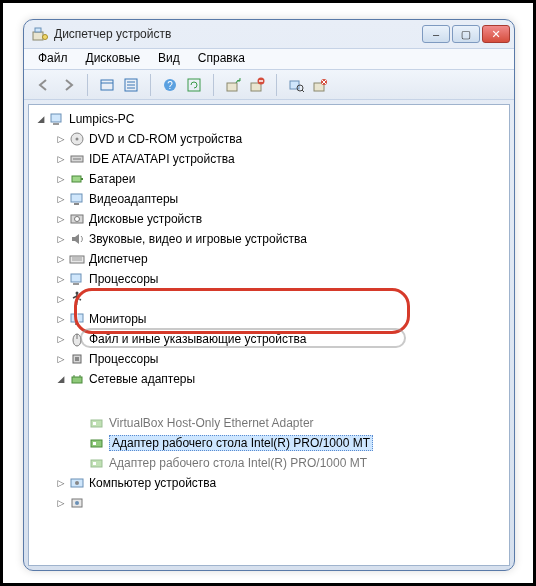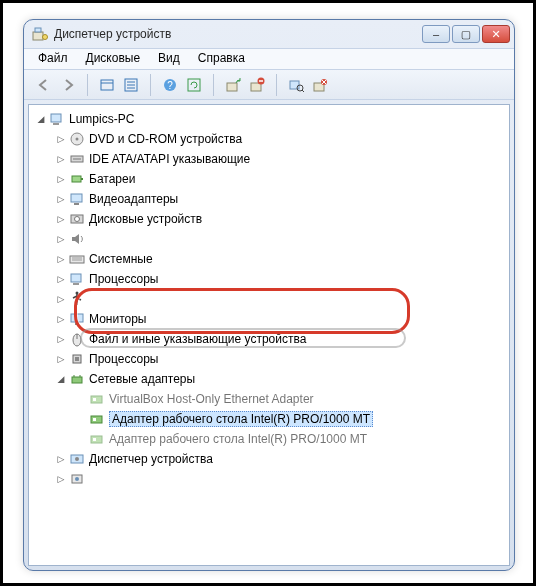--- a/index.html
+++ b/index.html
@@ -91,21 +91,21 @@
   margin-right: 2px; color: #5a5a5a;
   font-size: 9px;
 }
 .node-icon { width: 16px; height: 16px; margin-right: 4px; display: inline-flex; align-items:center; justify-content:center;}
 .label { }
 .row.selected .label {
   background: #cde6ff;
   border: 1px dotted #5a8bd0;
   padding: 0 2px;
 }
-.children { padding-left: 20px; }
+.children { padding-left: 20px; margin-top: 24px; }
 .root-children { padding-left: 20px; }
 
 .highlight-pill {
   position: absolute;
   border: 3px solid #d63a2a;
   border-radius: 18px;
   pointer-events: none;
   box-shadow: 0 0 0 1px rgba(255,255,255,.6) inset;
 }
 .secondary-pill {
@@ -257,21 +257,21 @@
             <span class="label">DVD и CD-ROM устройства</span>
           </div>
           <div class="row">
             <span class="expander">▷</span>
             <span class="node-icon">
               <svg width="16" height="16">
                 <rect x="2" y="5" width="12" height="6" fill="#d8d8d8" stroke="#777"></rect>
                 <line x1="4" y1="8" x2="12" y2="8" stroke="#777"></line>
               </svg>
             </span>
-            <span class="label">IDE ATA/ATAPI указывающие</span>
+            <span class="label">IDE ATA/ATAPI устройства</span>
           </div>
           <div class="row">
             <span class="expander">▷</span>
             <span class="node-icon">
               <svg width="16" height="16">
                 <rect x="3" y="5" width="9" height="6" fill="#9fd68a" stroke="#4a8a3a"></rect>
                 <rect x="12" y="7" width="2" height="2" fill="#4a8a3a"></rect>
               </svg>
             </span>
             <span class="label">Батареи</span>
@@ -297,31 +297,32 @@
             <span class="label">Дисковые устройств</span>
           </div>
           <div class="row">
             <span class="expander">▷</span>
             <span class="node-icon">
               <svg width="16" height="16">
                 <path d="M3 6 L6 6 L10 3 L10 13 L6 10 L3 10 Z" fill="#888"></path>
                 <path d="M12 5 A4 4 0 0 1 12 11" fill="none" stroke="#888"></path>
               </svg>
             </span>
+            <span class="label">Звуковые, видео и игровые устройства</span>
           </div>
           <div class="row">
             <span class="expander">▷</span>
             <span class="node-icon">
               <svg width="16" height="16">
                 <rect x="1" y="5" width="14" height="7" fill="#e8e8e8" stroke="#777"></rect>
                 <line x1="3" y1="7" x2="13" y2="7" stroke="#999"></line>
                 <line x1="3" y1="9" x2="13" y2="9" stroke="#999"></line>
               </svg>
             </span>
-            <span class="label">Системные</span>
+            <span class="label">Диспетчер</span>
           </div>
           <div class="row">
             <span class="expander">▷</span>
             <span class="node-icon">
               <svg width="16" height="16">
                 <rect x="2" y="3" width="10" height="8" fill="#cfe6fb" stroke="#6a90b6"></rect>
                 <rect x="4" y="12" width="6" height="2" fill="#999"></rect>
               </svg>
             </span>
             <span class="label">Процессоры</span>
@@ -409,21 +410,21 @@
             </div>
           </div>
           <div class="row">
             <span class="expander">▷</span>
             <span class="node-icon">
               <svg width="16" height="16">
                 <rect x="2" y="4" width="12" height="8" fill="#cfe6fb" stroke="#6a90b6"></rect>
                 <circle cx="8" cy="8" r="2" fill="#888"></circle>
               </svg>
             </span>
-            <span class="label">Диспетчер устройства</span>
+            <span class="label">Компьютер устройства</span>
           </div>
           <div class="row">
             <span class="expander">▷</span>
             <span class="node-icon">
               <svg width="16" height="16">
                 <rect x="3" y="4" width="10" height="8" fill="#e8e8e8" stroke="#777"></rect>
                 <circle cx="8" cy="8" r="2" fill="#6a90b6"></circle>
               </svg>
             </span>
           </div>

